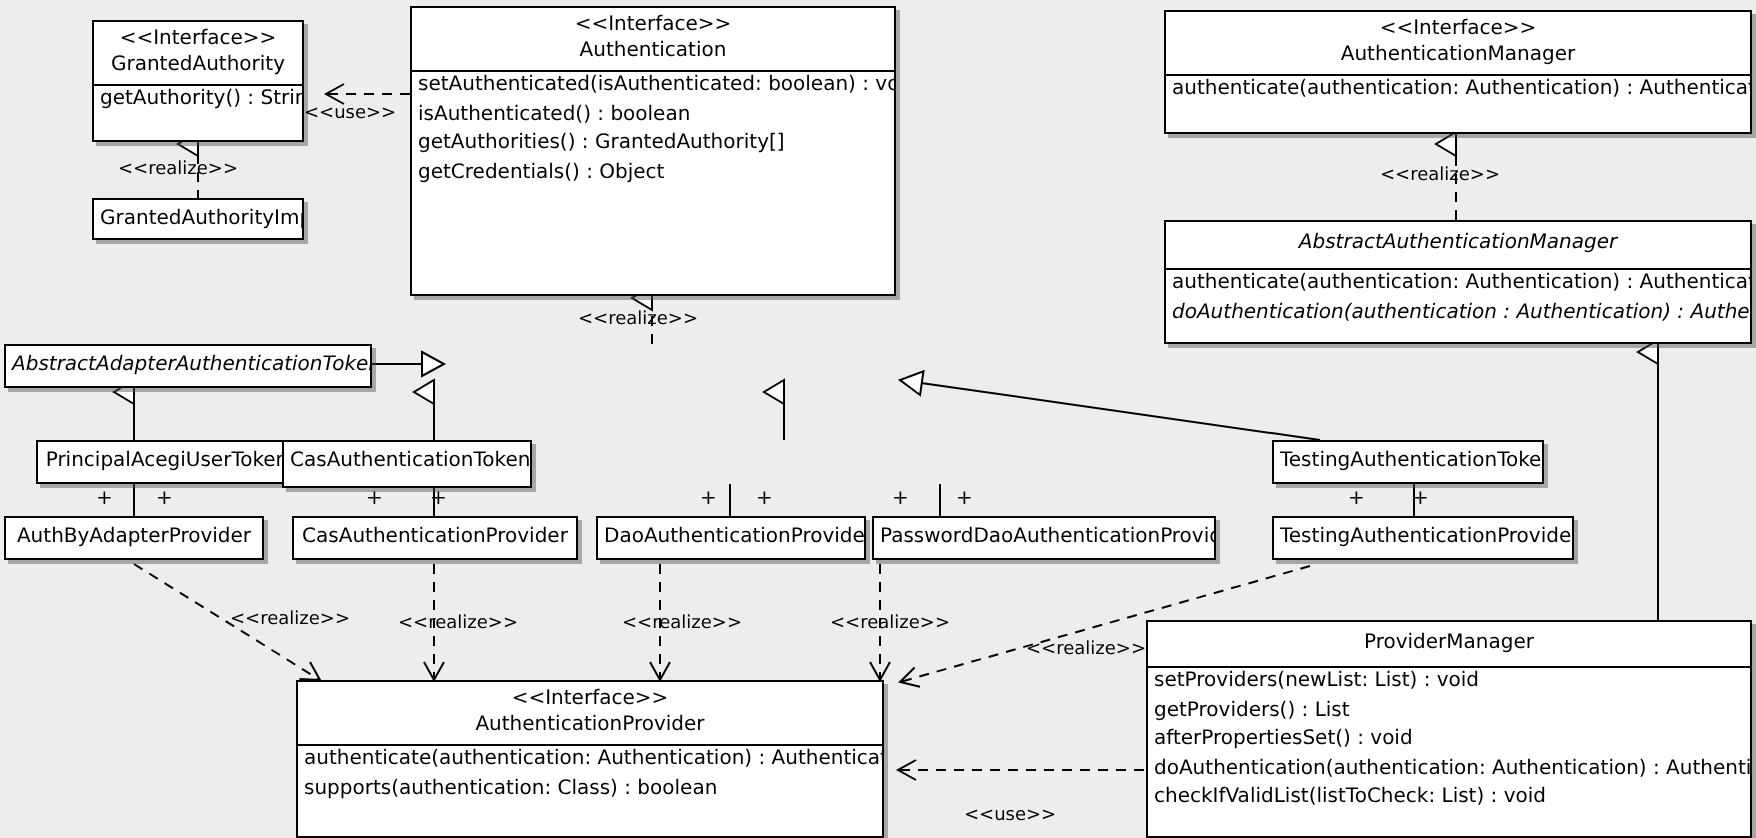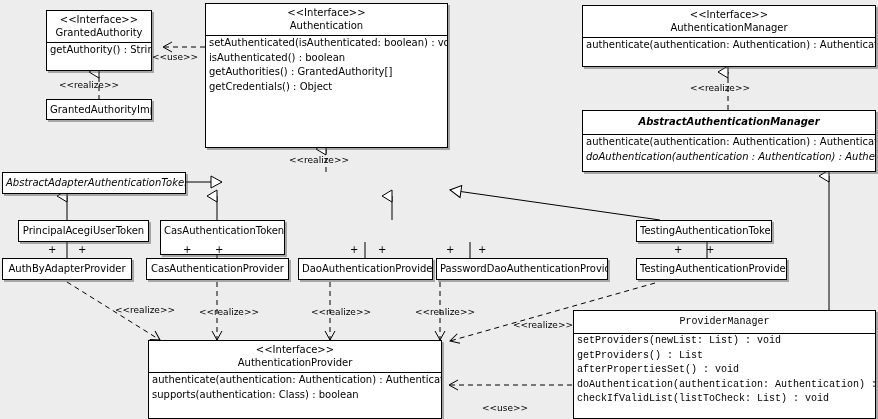--- a/index.html
+++ b/index.html
@@ -24,21 +24,21 @@
   }
   .hdr{
     text-align:center;
     padding:2px 4px 3px 4px;
     line-height:13px;
     font-size:10px;
     color:#000;
   }
   .hdr .stereo{display:block;font-size:10px;}
   .hdr .cname{display:block;font-size:10px;}
-  .hdr.italic .cname{font-style:italic;font-weight:bold;}
+  .hdr.italic .cname{font-style:italic;font-weight:normal;}
   .sep{border-top:1px solid #000;}
   .ops{padding:0;}
   .op{
     font-size:10px;
     line-height:14.6px;
     padding:0 2px 0 3px;
     white-space:nowrap;
     color:#000;
   }
   .op.italic{font-style:italic;}
@@ -222,21 +222,21 @@
 
   <div class="umlbox" style="left:2px;top:172px;width:184px;height:22px;">
     <div class="simple italic">AbstractAdapterAuthenticationToken</div>
   </div>
 
 
   <div class="umlbox" style="left:2px;top:220px;width:131px;height:22px;margin-left:16px;">
     <div class="simple">PrincipalAcegiUserToken</div>
   </div>
 
-  <div class="umlbox" style="left:160px;top:220px;width:125px;height:35px;">
+  <div class="umlbox" style="left:141px;top:220px;width:125px;height:24px;">
     <div class="simple">CasAuthenticationToken</div>
   </div>
 
 
   <div class="umlbox" style="left:636px;top:220px;width:136px;height:22px;">
     <div class="simple">TestingAuthenticationToken</div>
   </div>
 
   <div class="umlbox" style="left:2px;top:258px;width:130px;height:22px;">
     <div class="simple">AuthByAdapterProvider</div>
@@ -262,21 +262,21 @@
     <div class="hdr">
       <span class="stereo">&lt;&lt;Interface&gt;&gt;</span>
       <span class="cname">AuthenticationProvider</span>
     </div>
     <div class="ops sep">
       <div class="op">authenticate(authentication: Authentication) : Authentication</div>
       <div class="op">supports(authentication: Class) : boolean</div>
     </div>
   </div>
 
-  <div class="umlbox" style="left:573px;top:310px;width:303px;height:109px;font-family:Liberation Mono, monospace;">
+  <div class="umlbox" style="left:573px;top:310px;width:303px;height:109px;">
     <div class="hdr">
       <span class="cname" style="line-height:17px;">ProviderManager</span>
     </div>
     <div class="ops sep">
       <div class="op">setProviders(newList: List) : void</div>
       <div class="op">getProviders() : List</div>
       <div class="op">afterPropertiesSet() : void</div>
       <div class="op">doAuthentication(authentication: Authentication) : Authentication</div>
       <div class="op">checkIfValidList(listToCheck: List) : void</div>
     </div>

